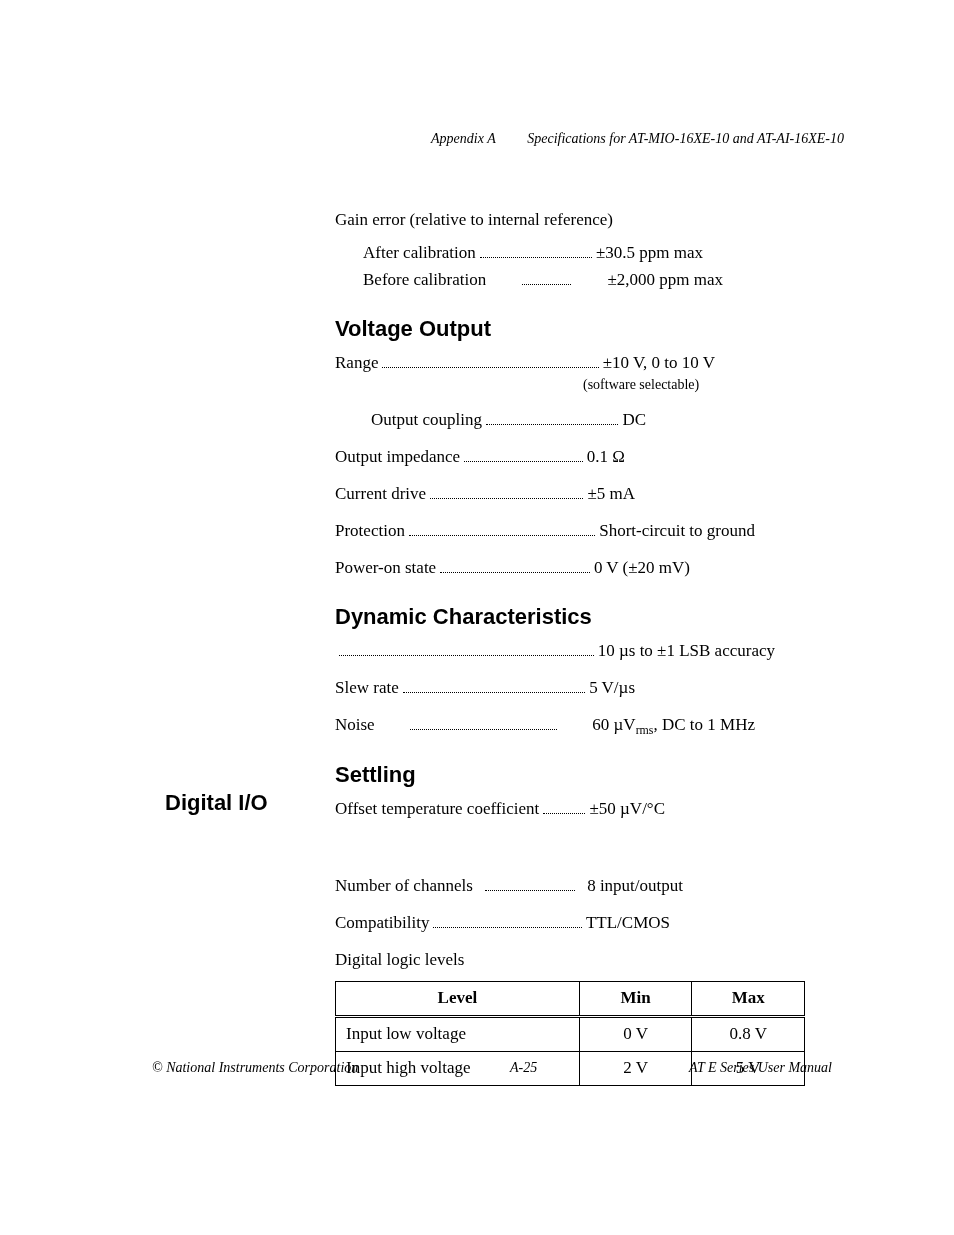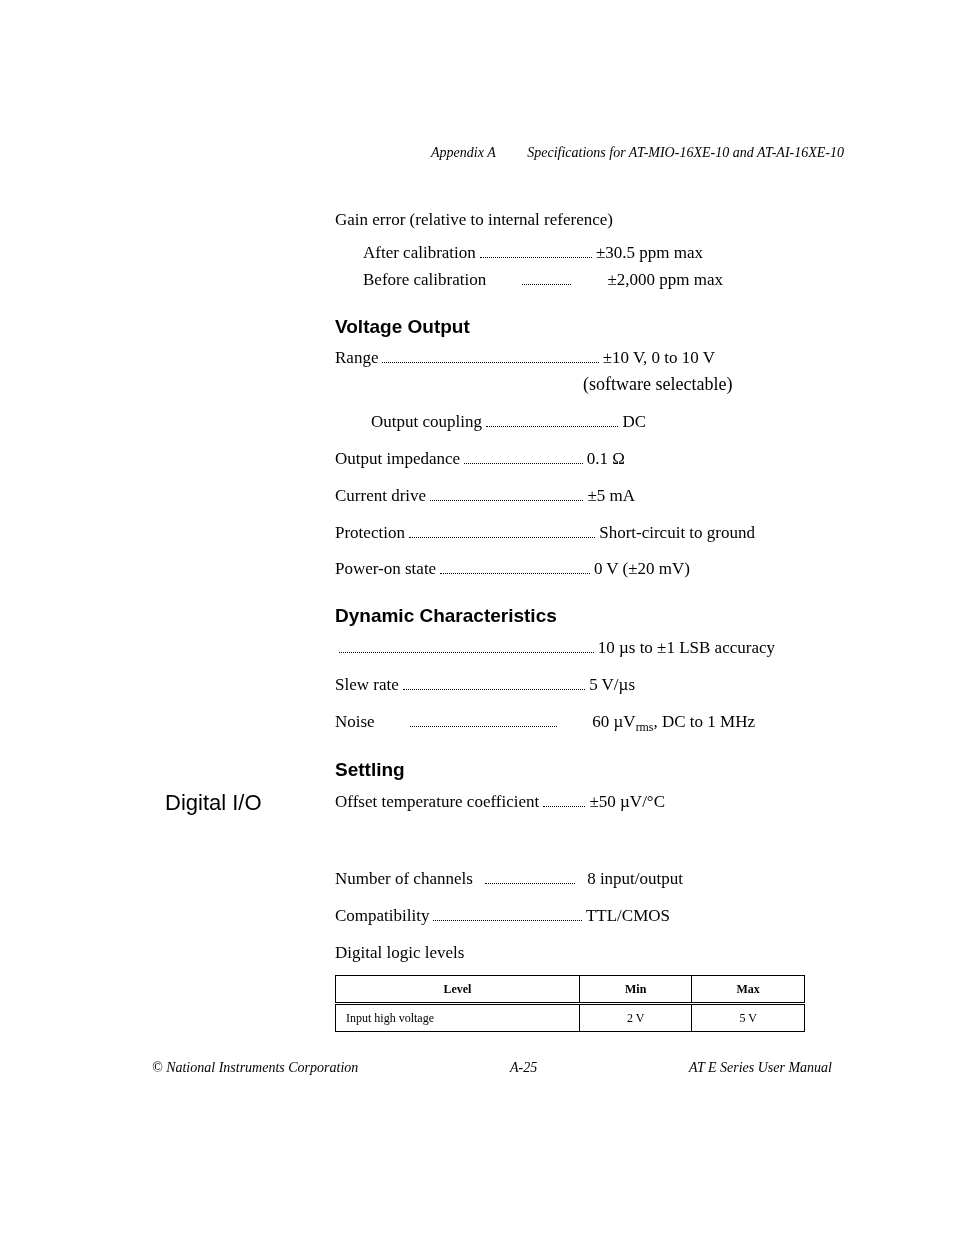--- a/index.html
+++ b/index.html
@@ -8,47 +8,47 @@
     background: #fff;
     font-family: "Times New Roman", Times, serif;
     color: #000;
     width: 954px;
     height: 1235px;
     position: relative;
   }
   .hdr-right {
     position: absolute;
     right: 110px;
-    top: 145px;
+    top: 131px;
     font-style: italic;
     font-size: 14px;
   }
   .hdr-appendix {
     font-style: italic;
     font-size: 14px;
     margin-right: 28px;
   }
   .main {
     position: absolute;
     left: 335px;
     top: 195px;
     width: 470px;
   }
   .h1-side {
     position: absolute;
     left: 165px;
     top: 790px;
     font-family: Arial, Helvetica, sans-serif;
-    font-weight: normal;
+    font-weight: bold;
     font-size: 22px;
   }
   .h2 {
     font-family: Arial, Helvetica, sans-serif;
     font-weight: bold;
-    font-size: 19px;
+    font-size: 22px;
     margin-top: 22px;
     margin-bottom: 8px;
   }
   .body {
     font-size: 17px;
     line-height: 1.35;
   }
   .spec-line {
     display: flex;
     align-items: baseline;
@@ -69,34 +69,34 @@
     height: 0.7em;
   }
   .spec-val {
     white-space: nowrap;
   }
   .indent {
     padding-left: 28px;
   }
   .note-line {
     padding-left: 248px;
-    font-size: 18px;
+    font-size: 14px;
     margin-top: -2px;
     margin-bottom: 10px;
   }
   .subhead {
     font-size: 17px;
     margin-top: 14px;
     margin-bottom: 10px;
   }
   table.logic {
     border-collapse: collapse;
     width: 100%;
     margin-top: 5px;
-    font-size: 12px;
+    font-size: 17px;
   }
   table.logic th, table.logic td {
     border: 1px solid #000;
     padding: 5px 10px;
   }
   table.logic th {
     font-weight: bold;
     text-align: center;
   }
   table.logic thead tr th {
@@ -229,20 +229,25 @@
       </colgroup>
     <thead>
       <tr>
         <th>Level</th>
         <th>Min</th>
         <th>Max</th>
       </tr>
     </thead>
     <tbody>
       <tr>
+        <td class="l">Input low voltage</td>
+        <td class="c">0 V</td>
+        <td class="c">0.8 V</td>
+      </tr>
+      <tr>
         <td class="l">Input high voltage</td>
         <td class="c">2 V</td>
         <td class="c">5 V</td>
       </tr>
     </tbody>
   </table>
 
 </div>
 
 <div class="h1-side">Digital I/O</div>

